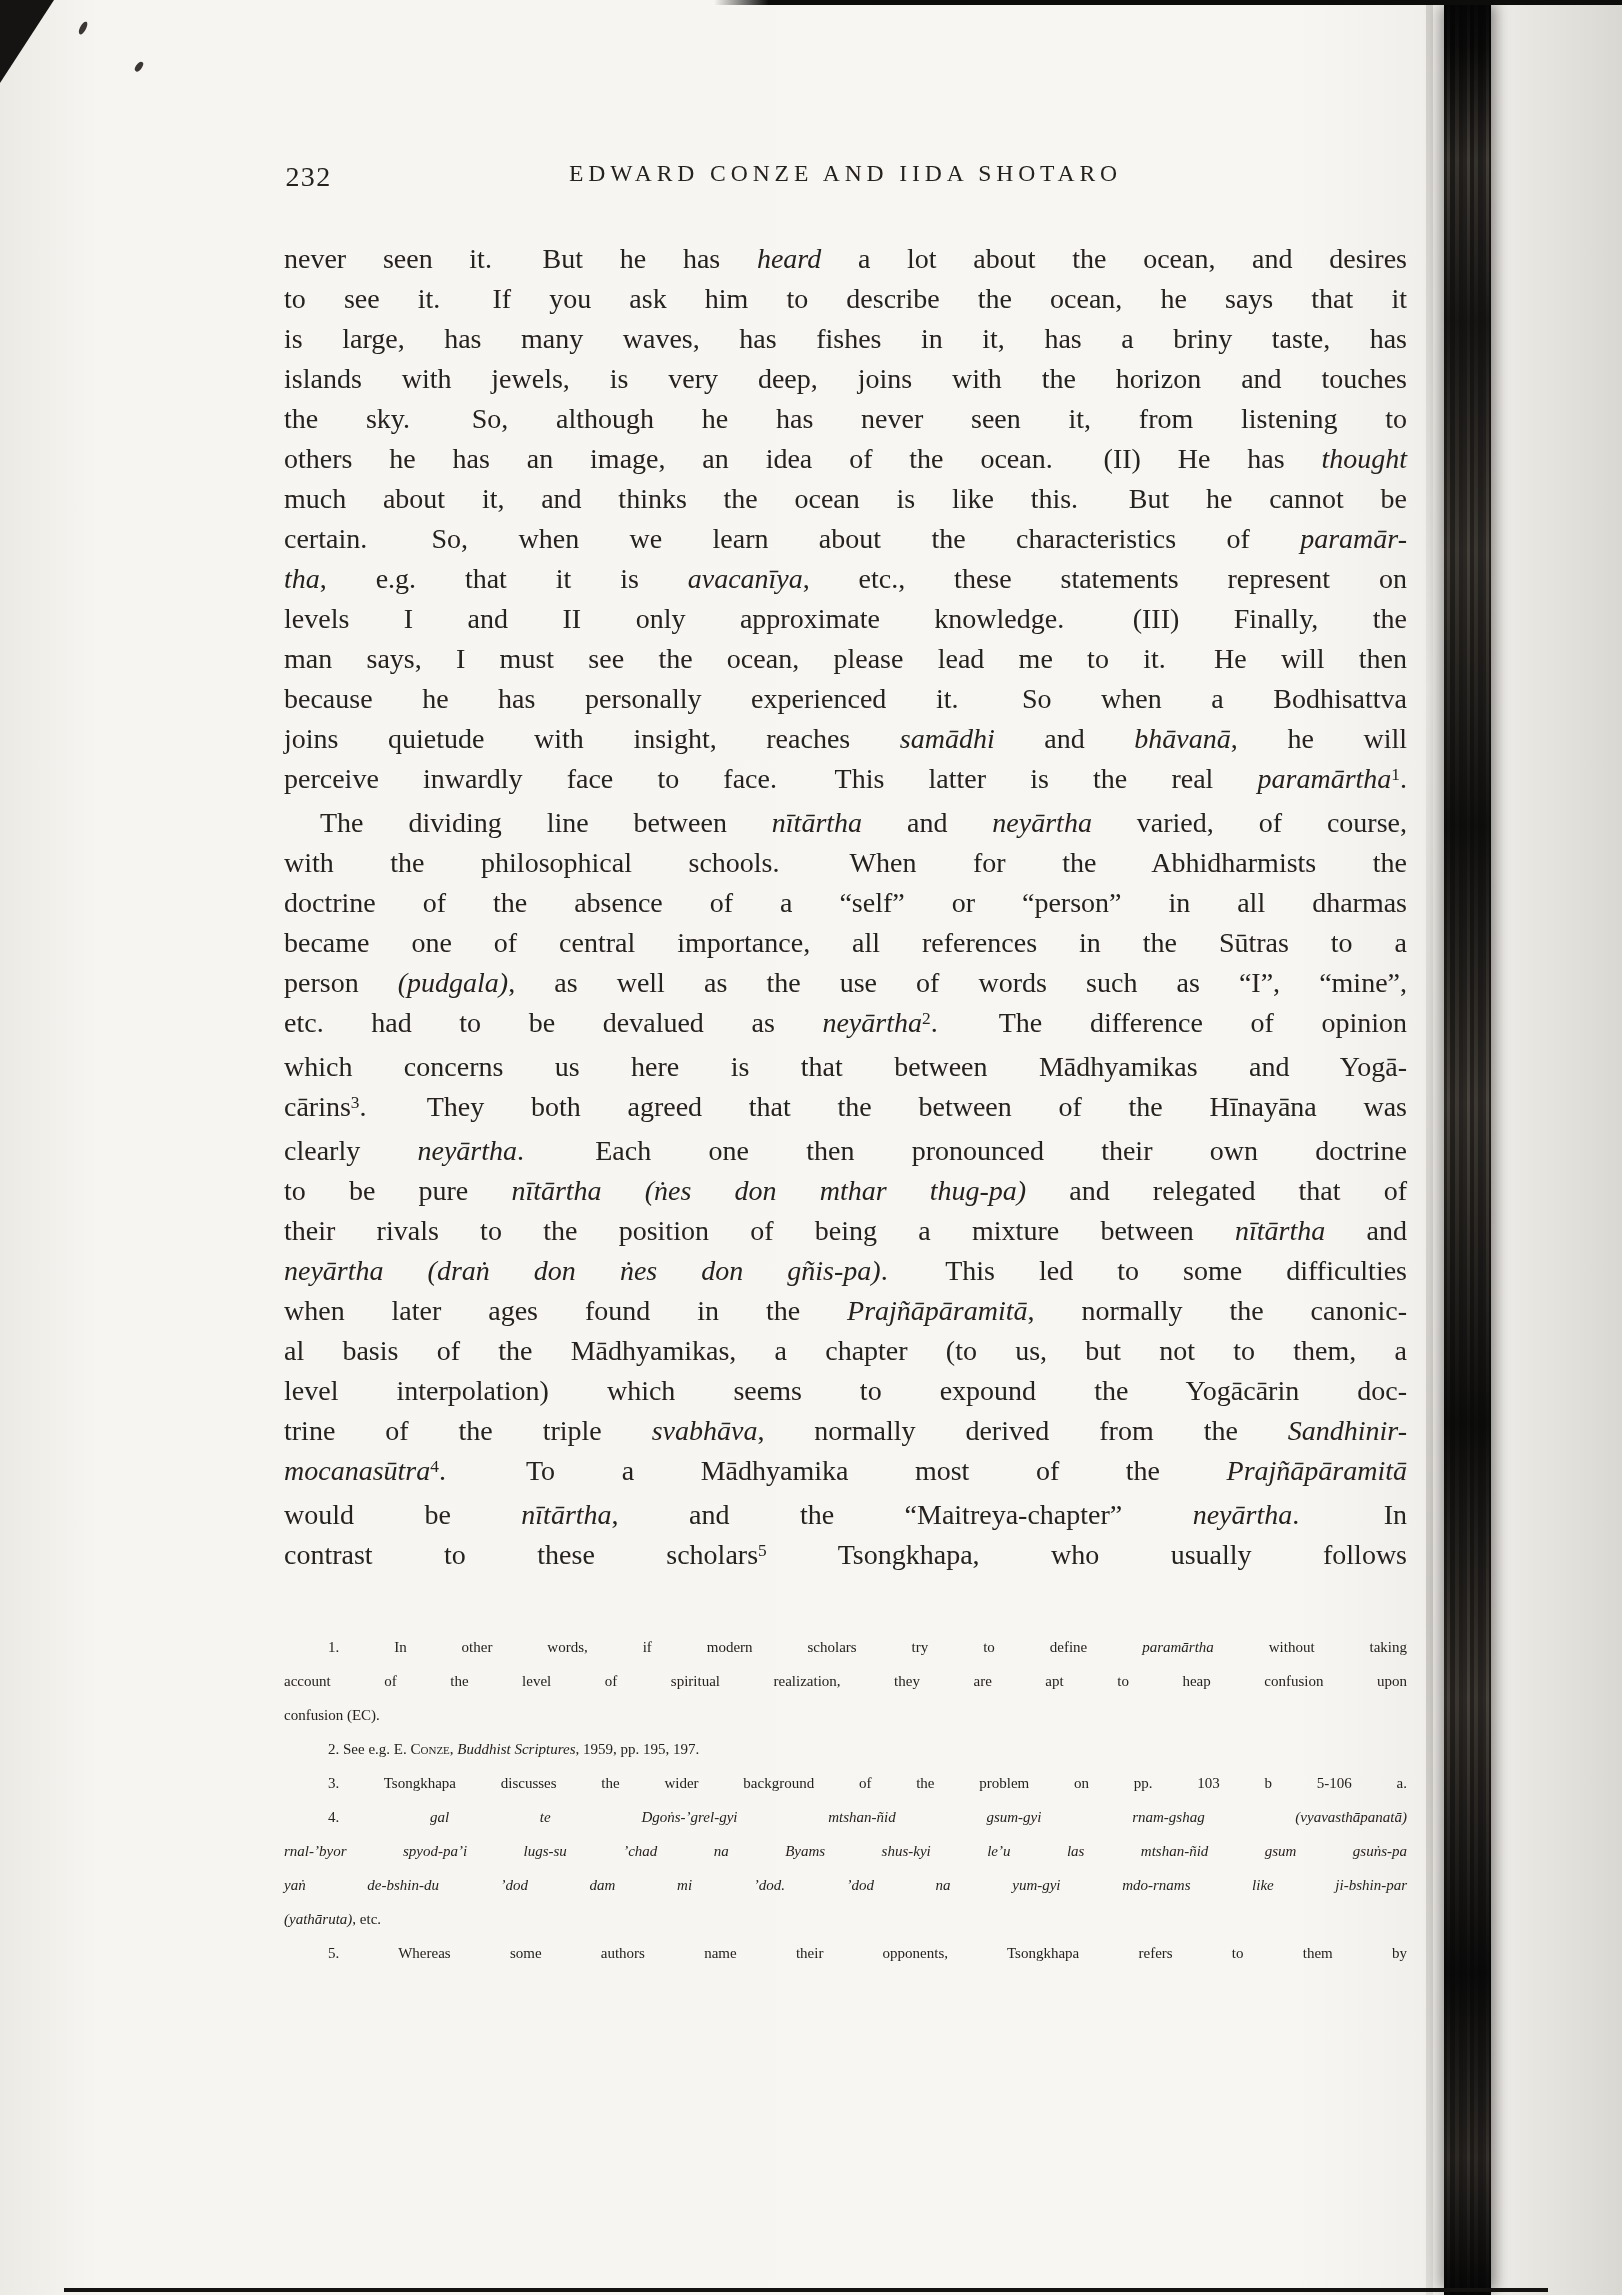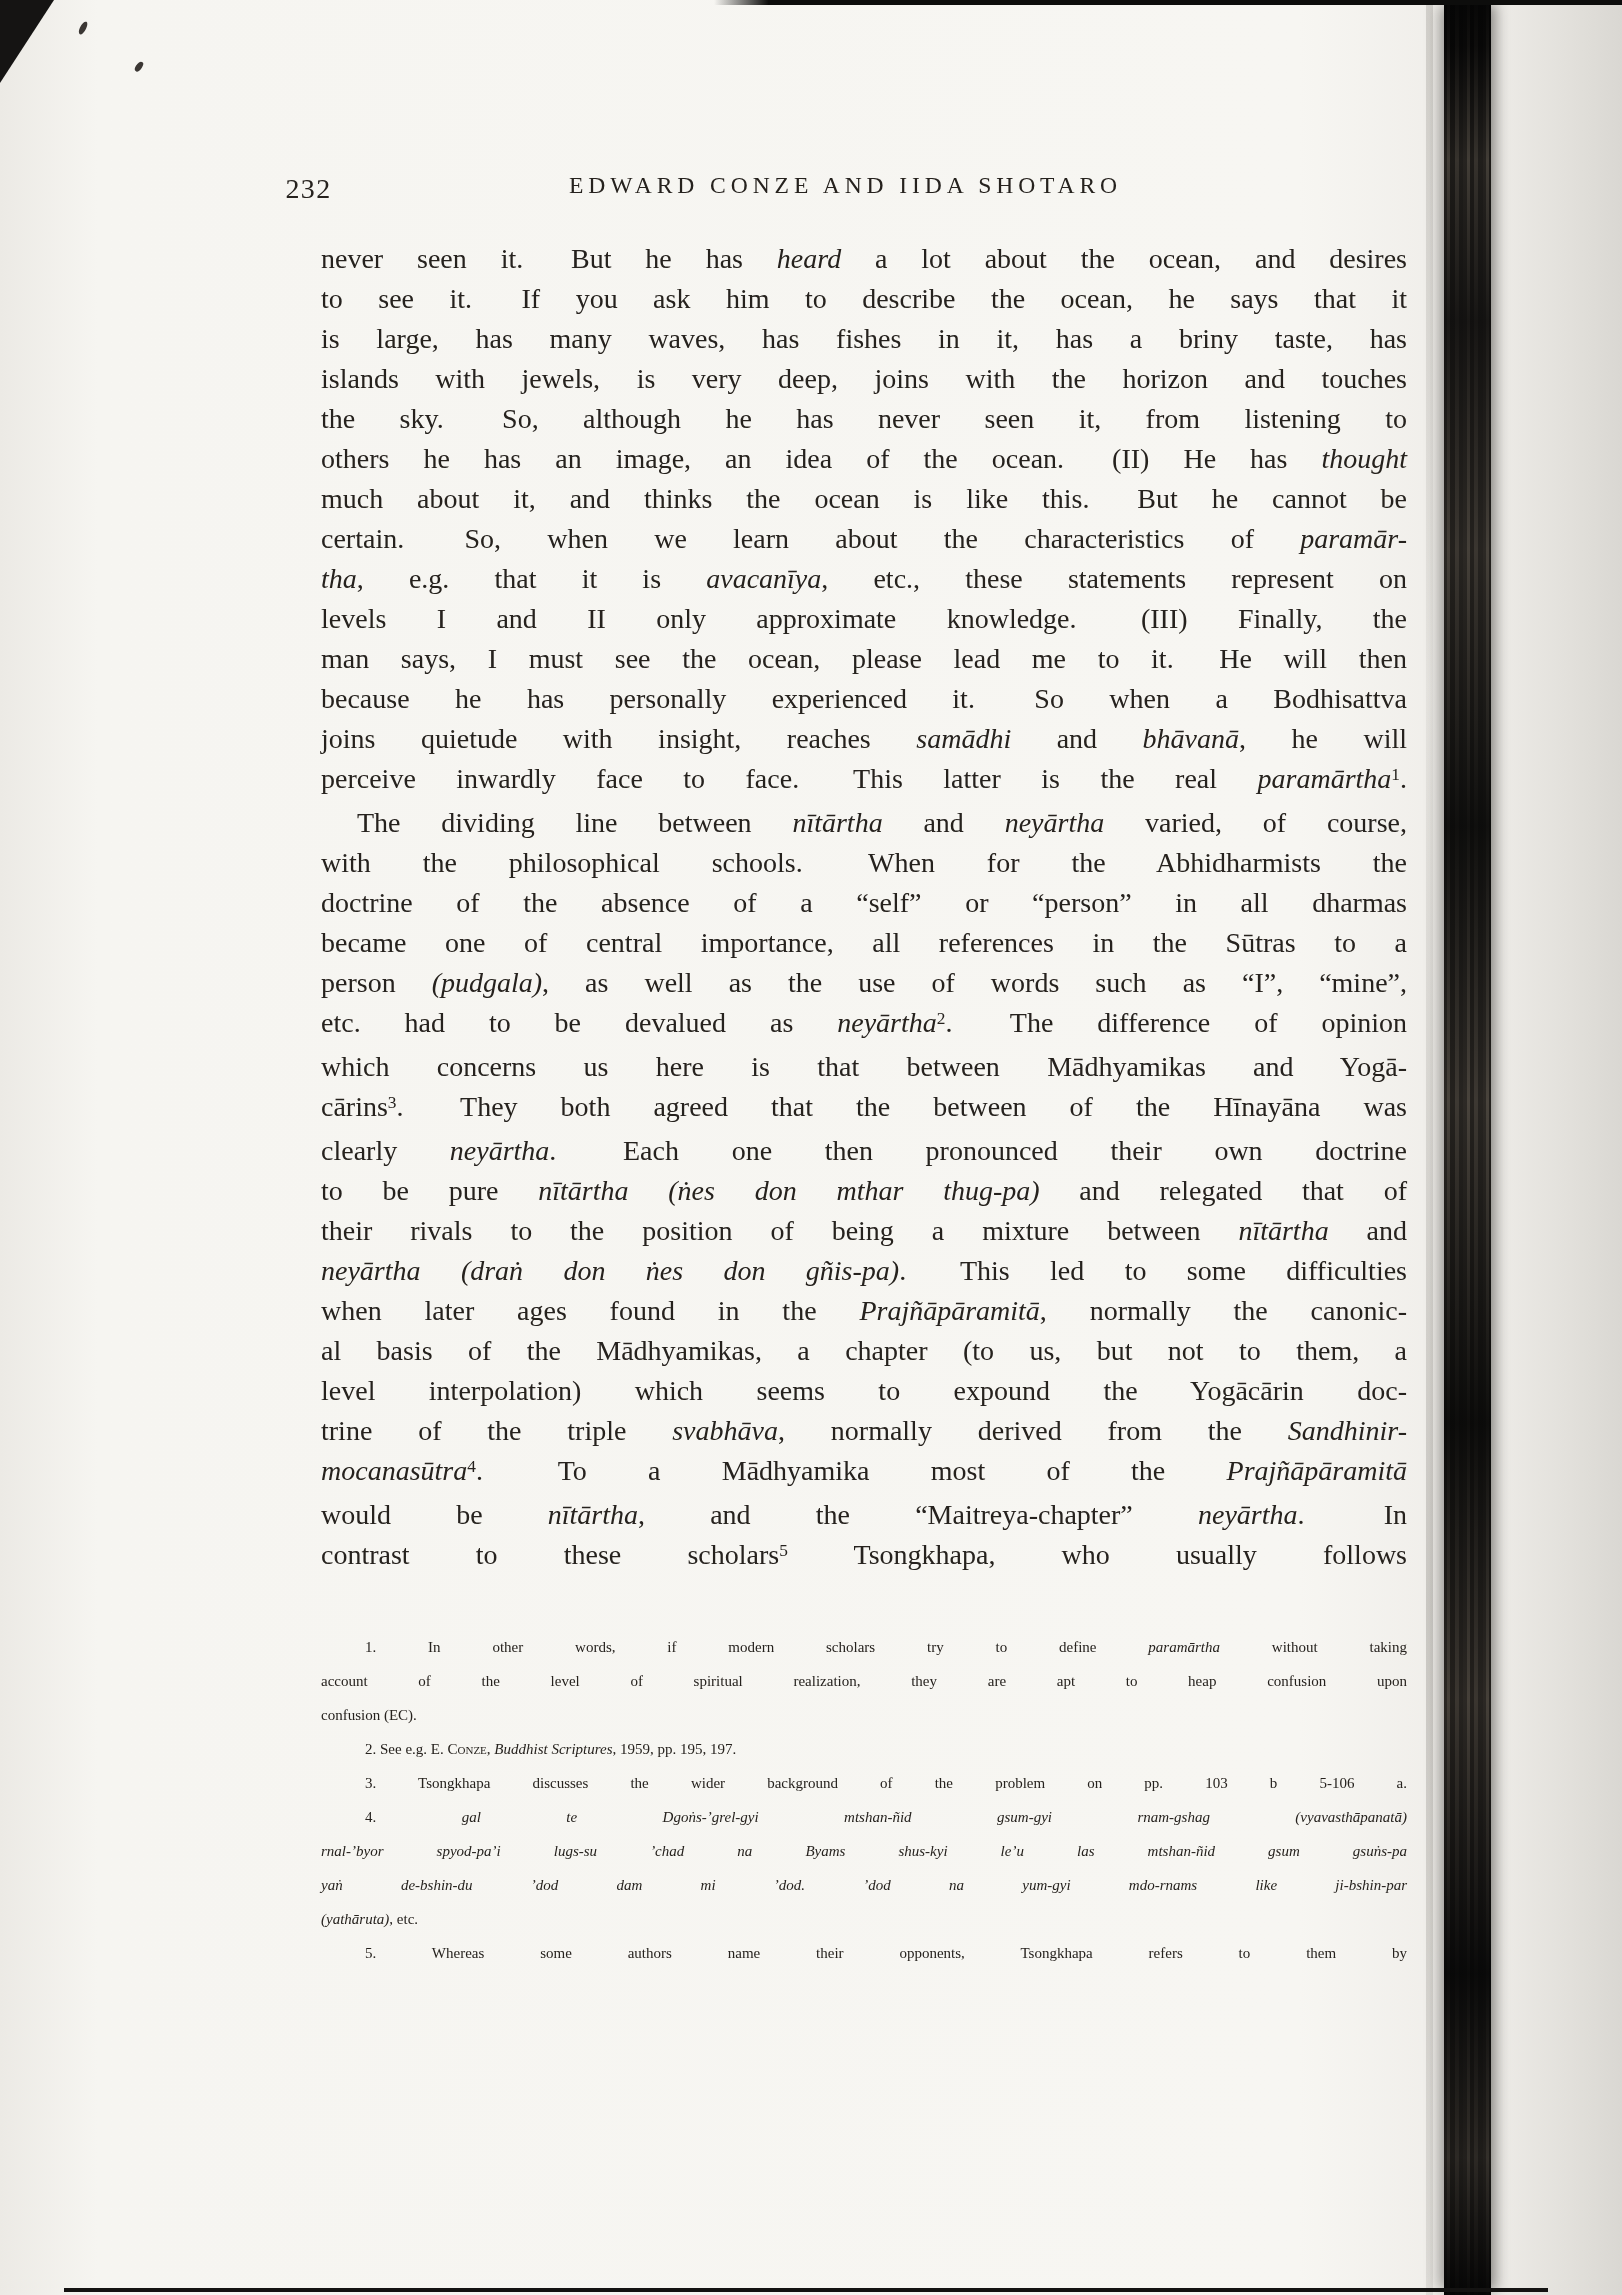--- a/index.html
+++ b/index.html
@@ -2,26 +2,26 @@
 <html style="font-size:11px"><head>
 <meta charset="utf-8">
 <style>
   html,body{margin:0;padding:0;background:#6e6c68;}
   .page{
     position:relative;width:1623px;height:2295px;overflow:hidden;
     background:linear-gradient(90deg,#eceae5 0,#f6f5f1 6%,#f7f6f2 80%,#efede9 90%,#e7e5e0 100%);
     font-family:"Liberation Serif","DejaVu Serif",serif;color:#26221e;
   }
   .content{position:absolute;left:284px;top:0;width:1123px;}
-  .pagehead{position:absolute;top:172px;left:0;width:100%;text-align:center;}
+  .pagehead{position:absolute;top:160px;left:0;width:100%;text-align:center;}
   .pagenum{position:absolute;left:1.4px;top:1.4px;font-size:28px;letter-spacing:1.4px;}
   .runhead{font-size:23.6px;letter-spacing:4.9px;}
   .bodytext{position:absolute;top:239px;left:0;width:100%;font-size:28px;line-height:40px;}
   .footnotes{position:absolute;top:1630px;left:0;width:100%;font-size:15px;line-height:34px;}
-  .tl{text-align:justify;text-align-last:justify;margin-left:37px;}
+  .tl{text-align:justify;text-align-last:justify;}
   .tl.left{text-align:left;text-align-last:left;}
   .bodytext .indent{text-indent:36px;}
   .footnotes .indent{text-indent:44px;}
   .seg-i{font-style:italic;}
   .seg-sup{font-size:62%;position:relative;top:-0.45em;}
   .seg-sc{font-variant:small-caps;}
 
   
   .corner-wedge{position:absolute;left:0;top:0;width:54px;height:83px;background:#151413;
     clip-path:polygon(0 0,100% 0,0 100%);}

